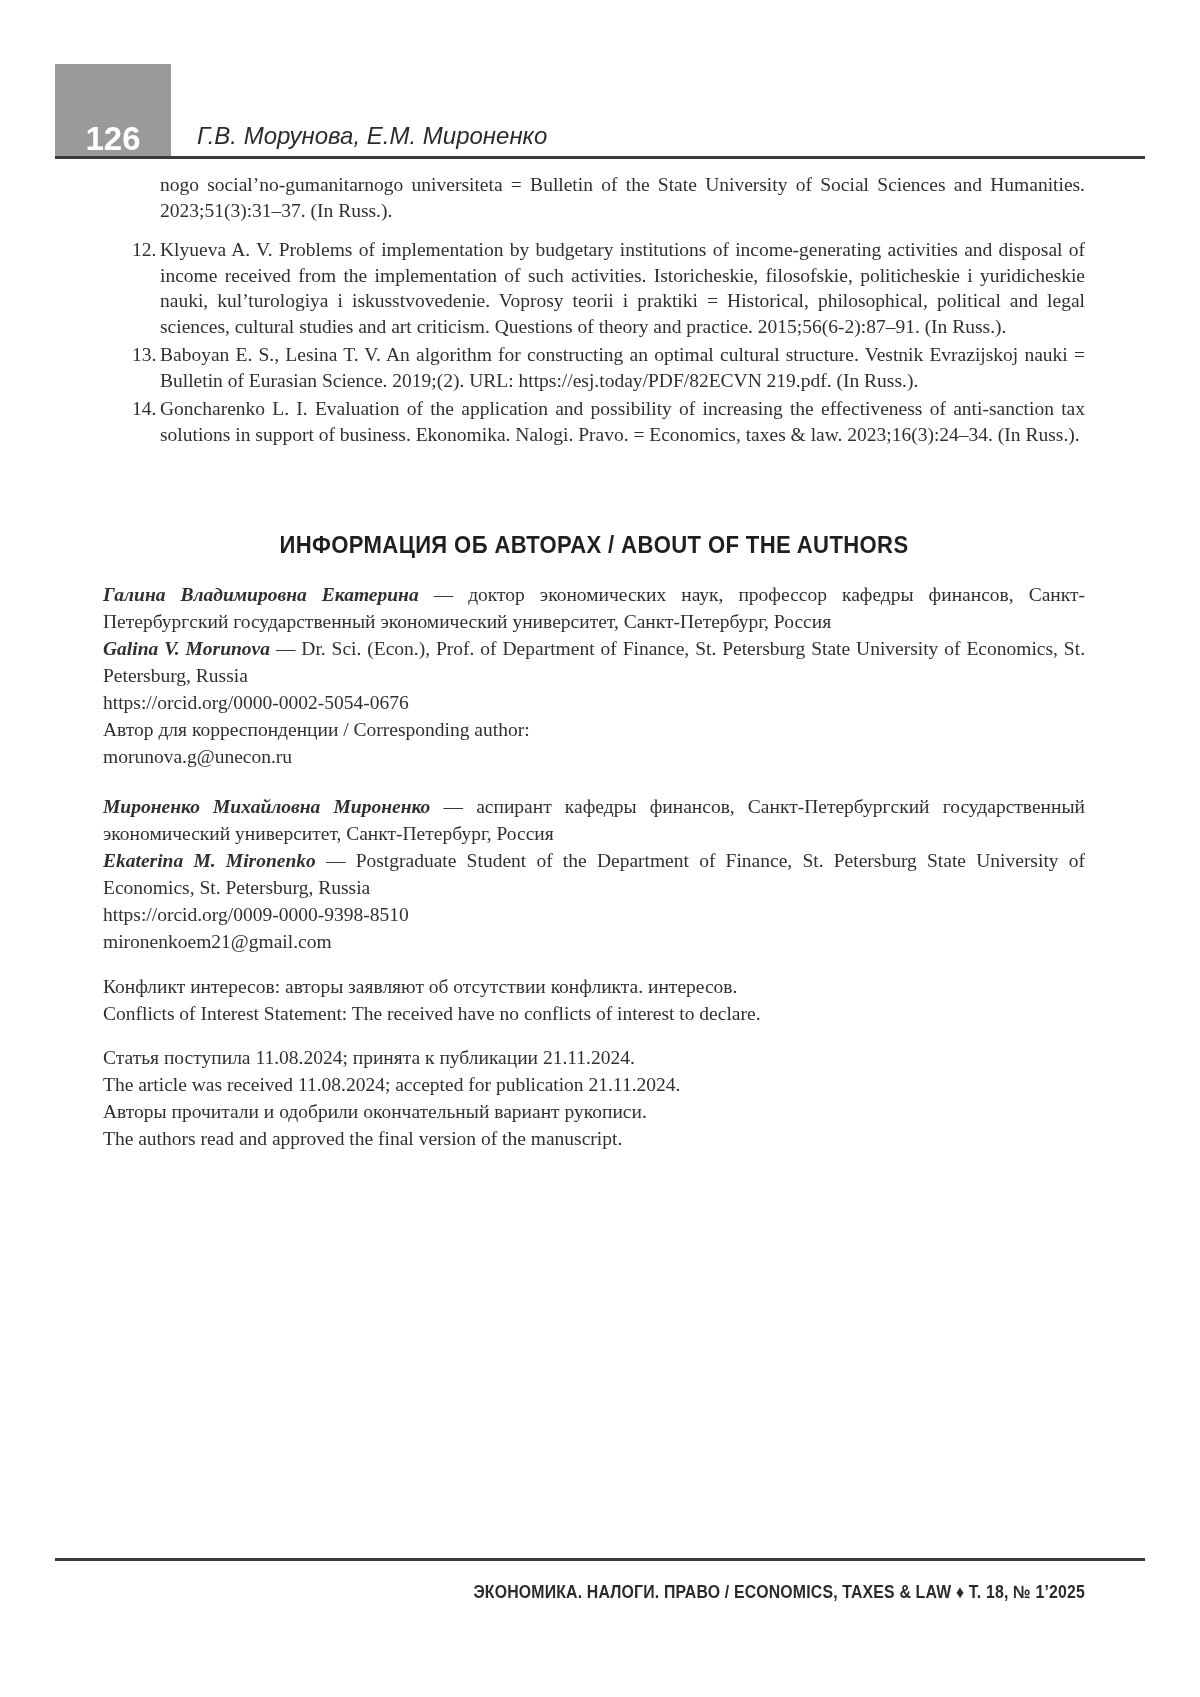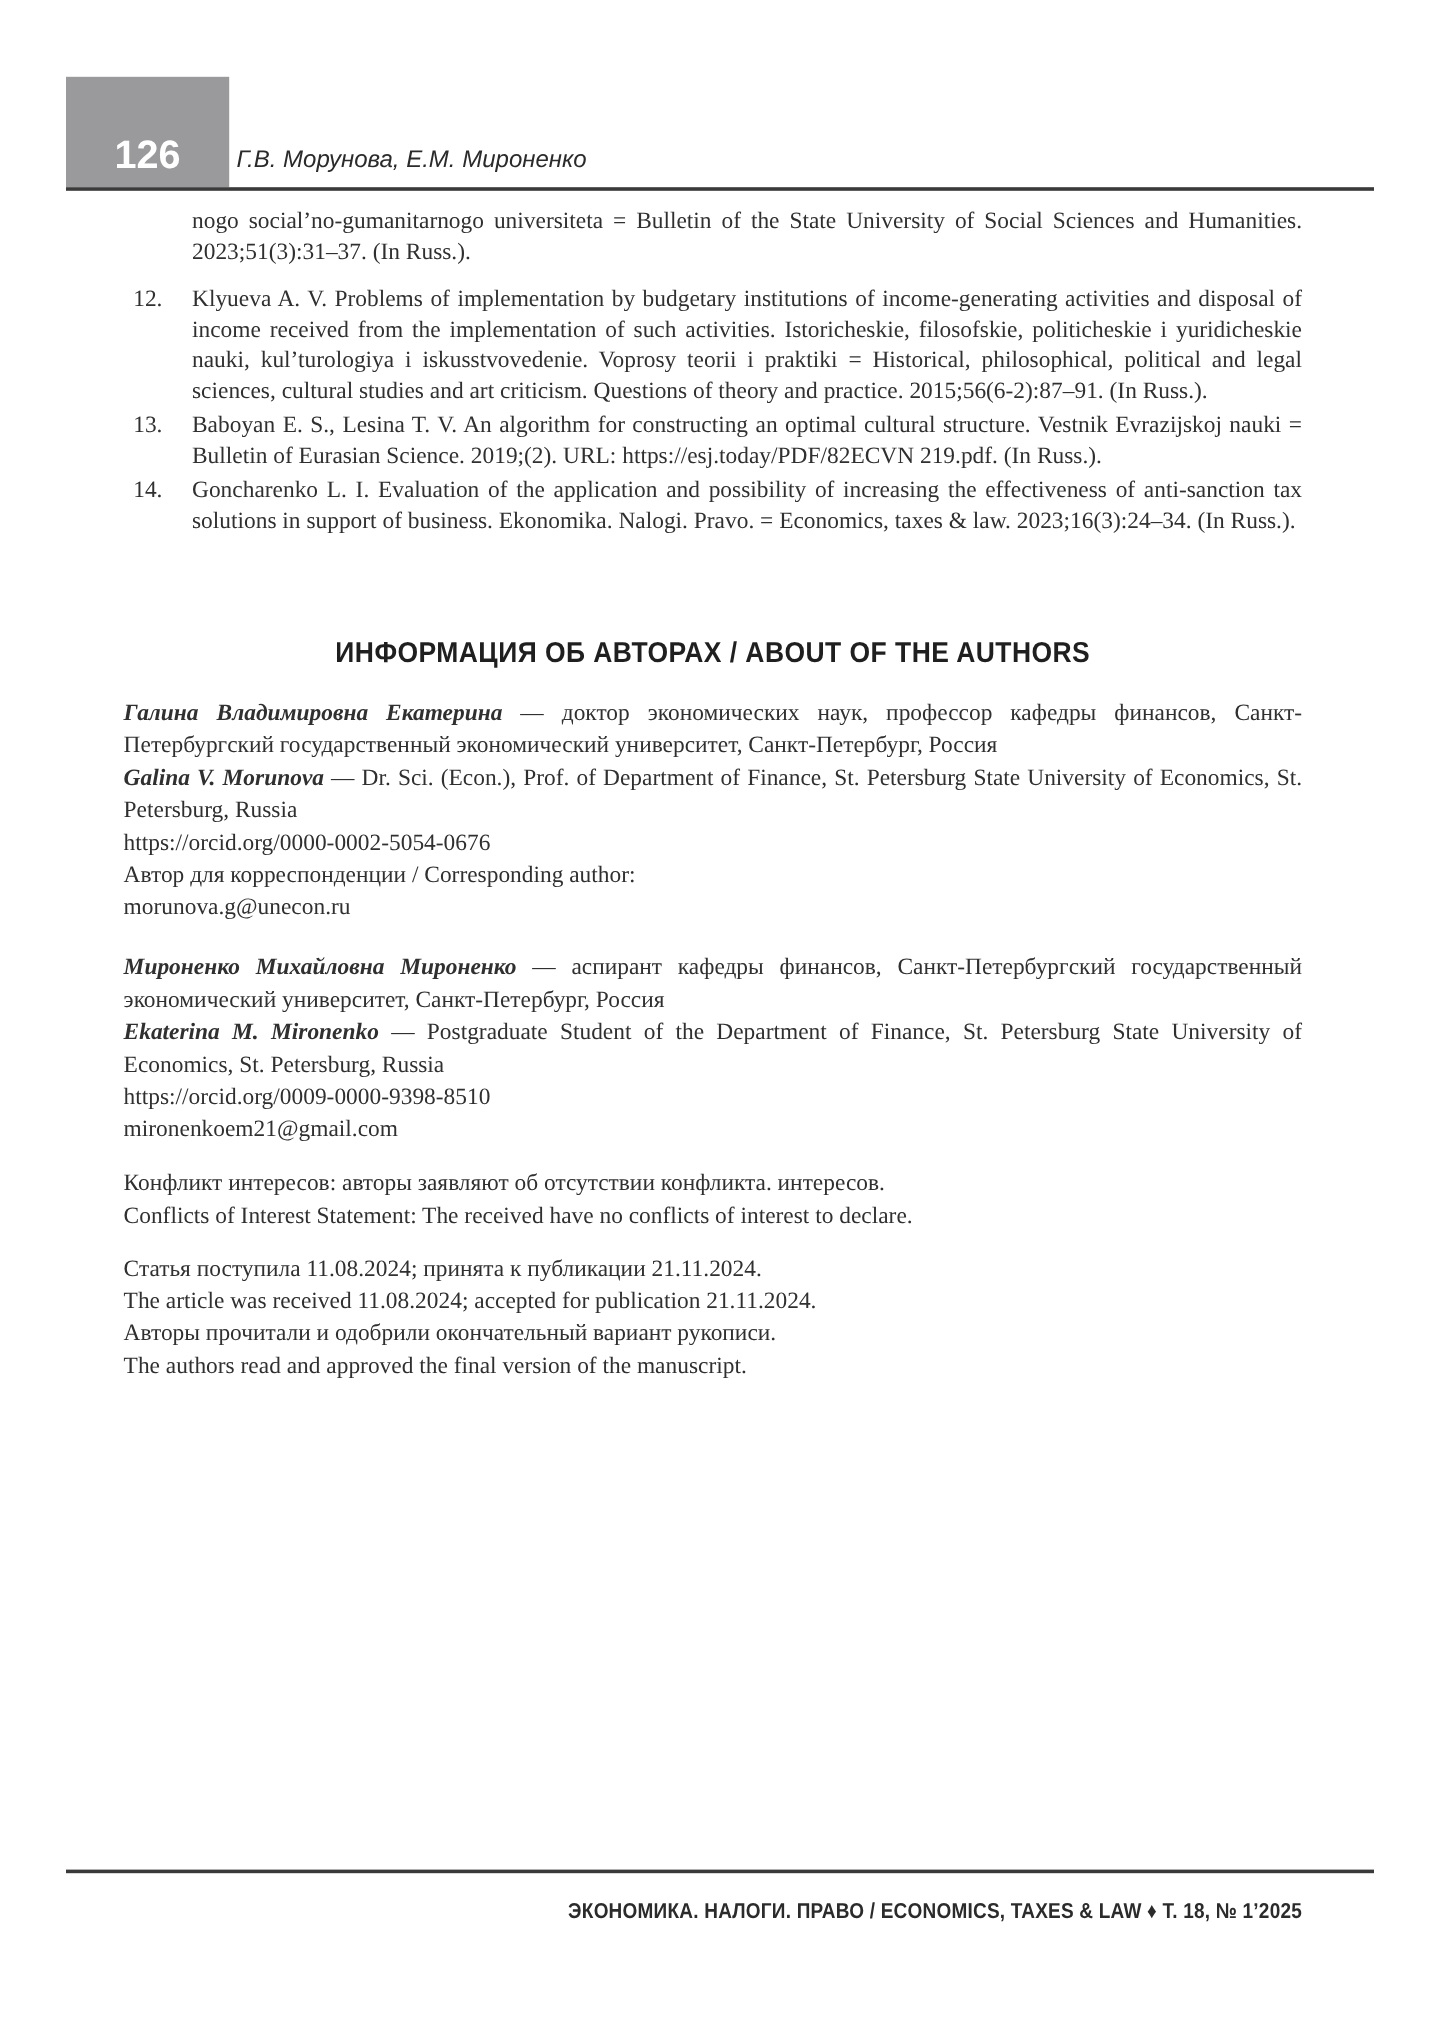--- a/index.html
+++ b/index.html
@@ -8,55 +8,55 @@
     width:1200px;
     height:1697px;
     background:#ffffff;
     overflow:hidden;
     font-family:"Liberation Serif", serif;
     color:var(--text,#303030);
   }
   
   .pagenum-box{
     position:absolute; left:55px; top:64px;
-    width:136px; height:92px;
+    width:116px; height:92px;
     background:var(--box-gray,#9a9a9c);
     display:flex; align-items:flex-end; justify-content:center;
-    box-sizing:border-box; padding-bottom:11px;
+    box-sizing:border-box; padding-bottom:1px;
   }
   .pagenum{
     color:#ffffff;
     font-family:"Liberation Sans", sans-serif;
     font-weight:700; font-size:33px; line-height:1;
   }
   .running-head{
     position:absolute; left:197px; top:122px;
     font-family:"Liberation Sans", sans-serif;
-    font-style:italic; font-size:20px; color:#2b2b2b;
+    font-style:italic; font-size:24px; color:#2b2b2b;
     white-space:nowrap;
   }
   .rule{
     position:absolute; left:55px; width:1090px; height:3px;
     background:var(--rule,#3a3a3a);
   }
   .rule-top{top:156px;}
   .rule-bottom{top:1558px;}
   
   .refs{
     position:absolute; left:103px; top:172px; width:982px;
     font-size:19.5px; line-height:25.5px;
   }
   .ref{
     position:relative; padding-left:57px;
     text-align:justify;
   }
   .ref-cont{margin-bottom:14px;}
   .ref-item{margin-top:3px;}
   .ref-num{
-    position:absolute; left:8px; top:0;
+    position:absolute; left:29px; top:0;
   }
   .seg-roman{font-style:normal; font-weight:normal;}
   .seg-italic{}
   .seg-bolditalic{font-style:italic; font-weight:700;}
   
   .section-heading{
     position:absolute; left:103px; top:531px; width:982px;
     text-align:center;
     font-family:"Liberation Sans", sans-serif;
     font-weight:700; font-size:24px; line-height:1.2;

